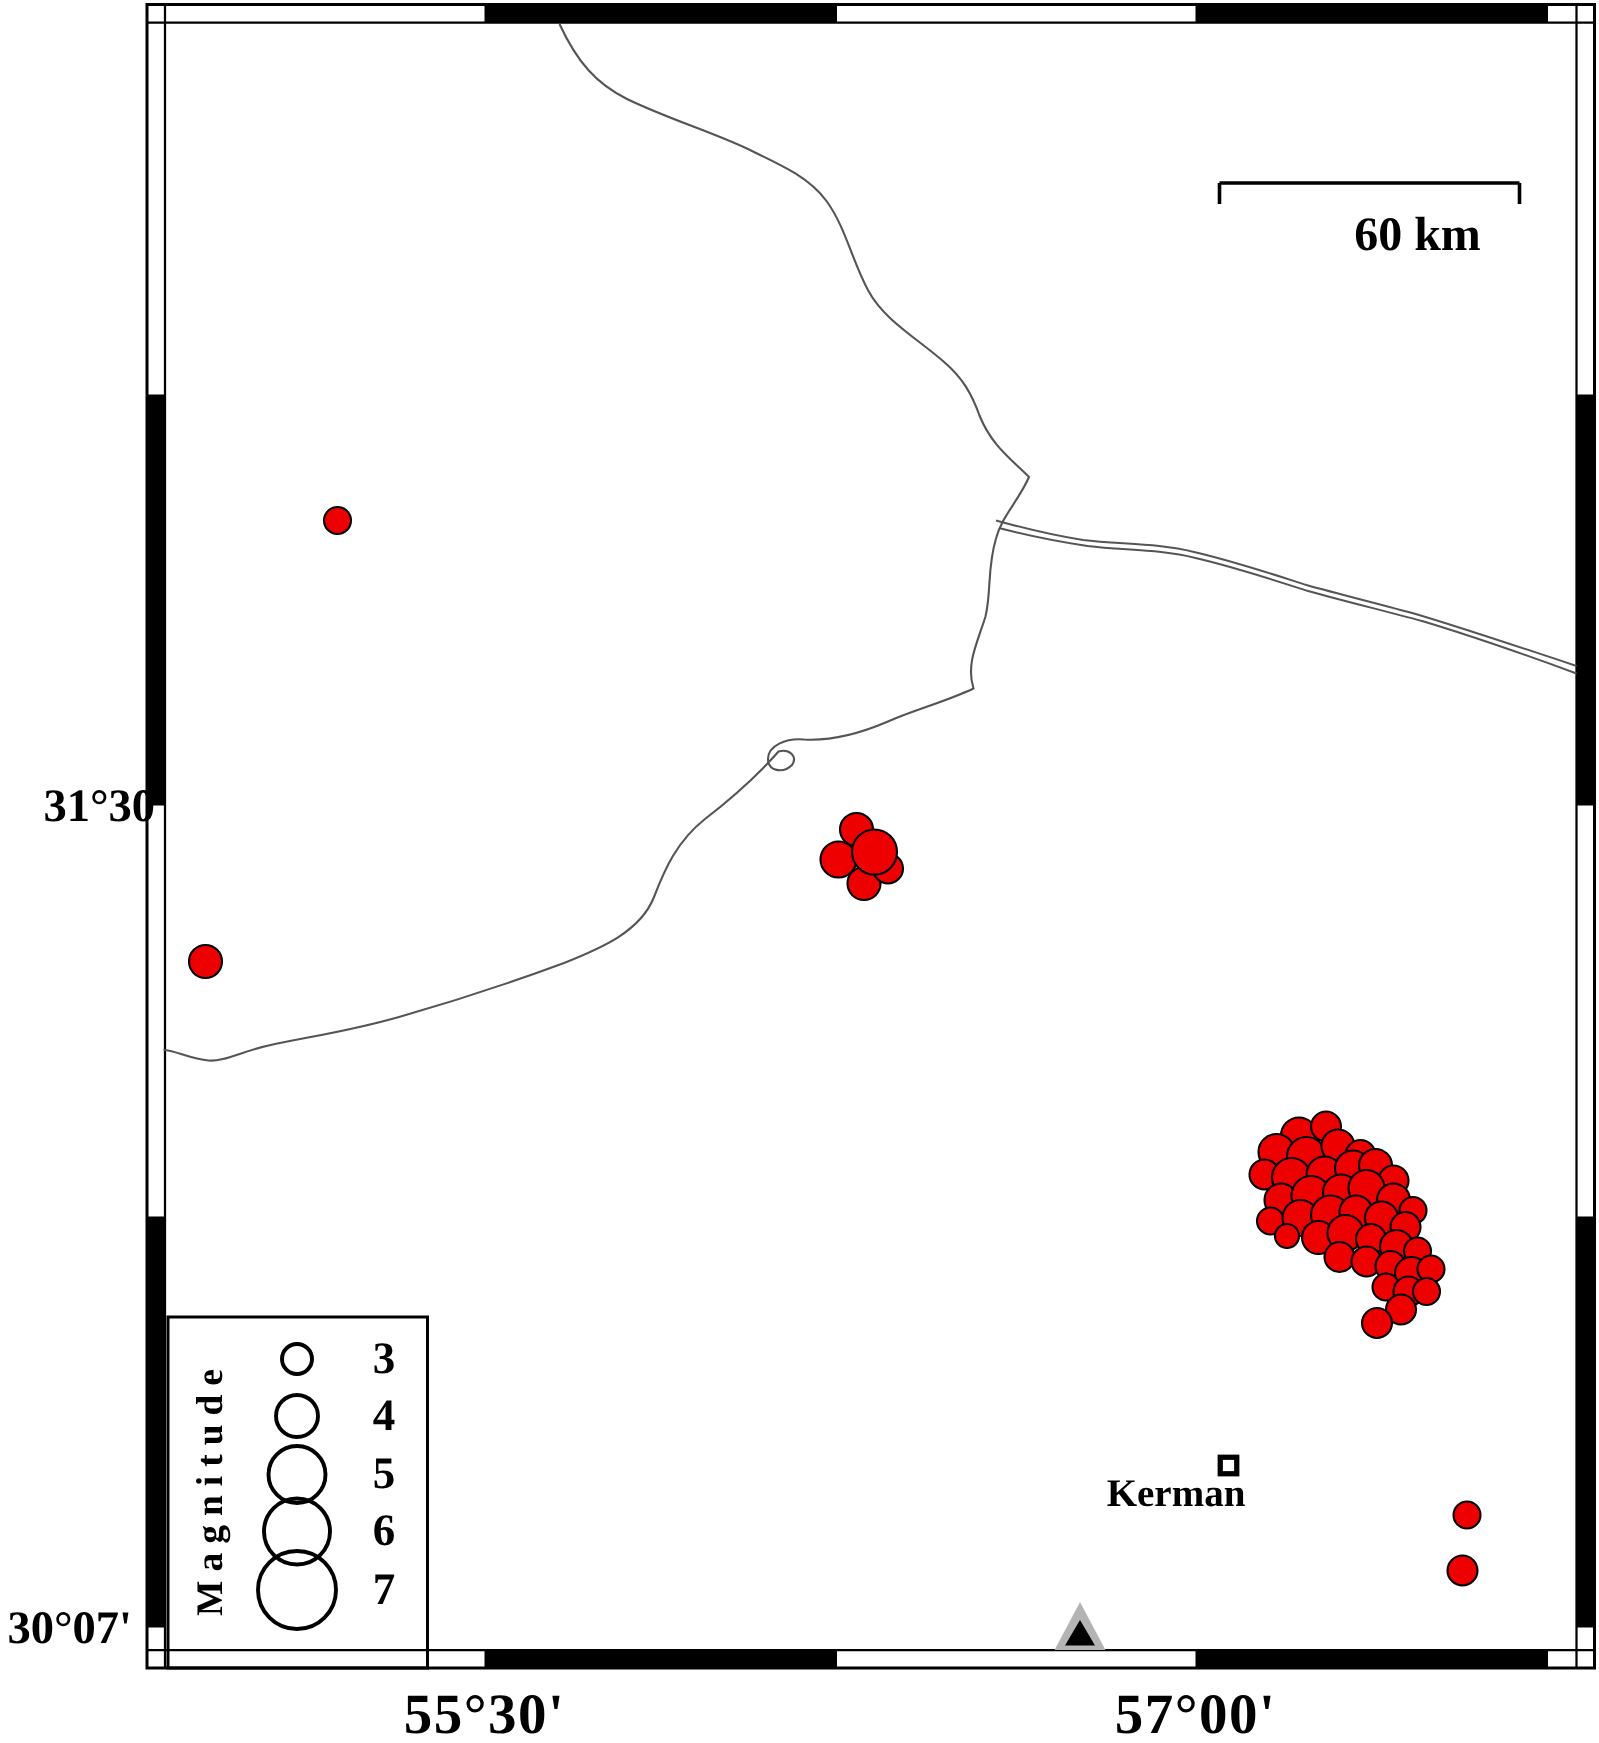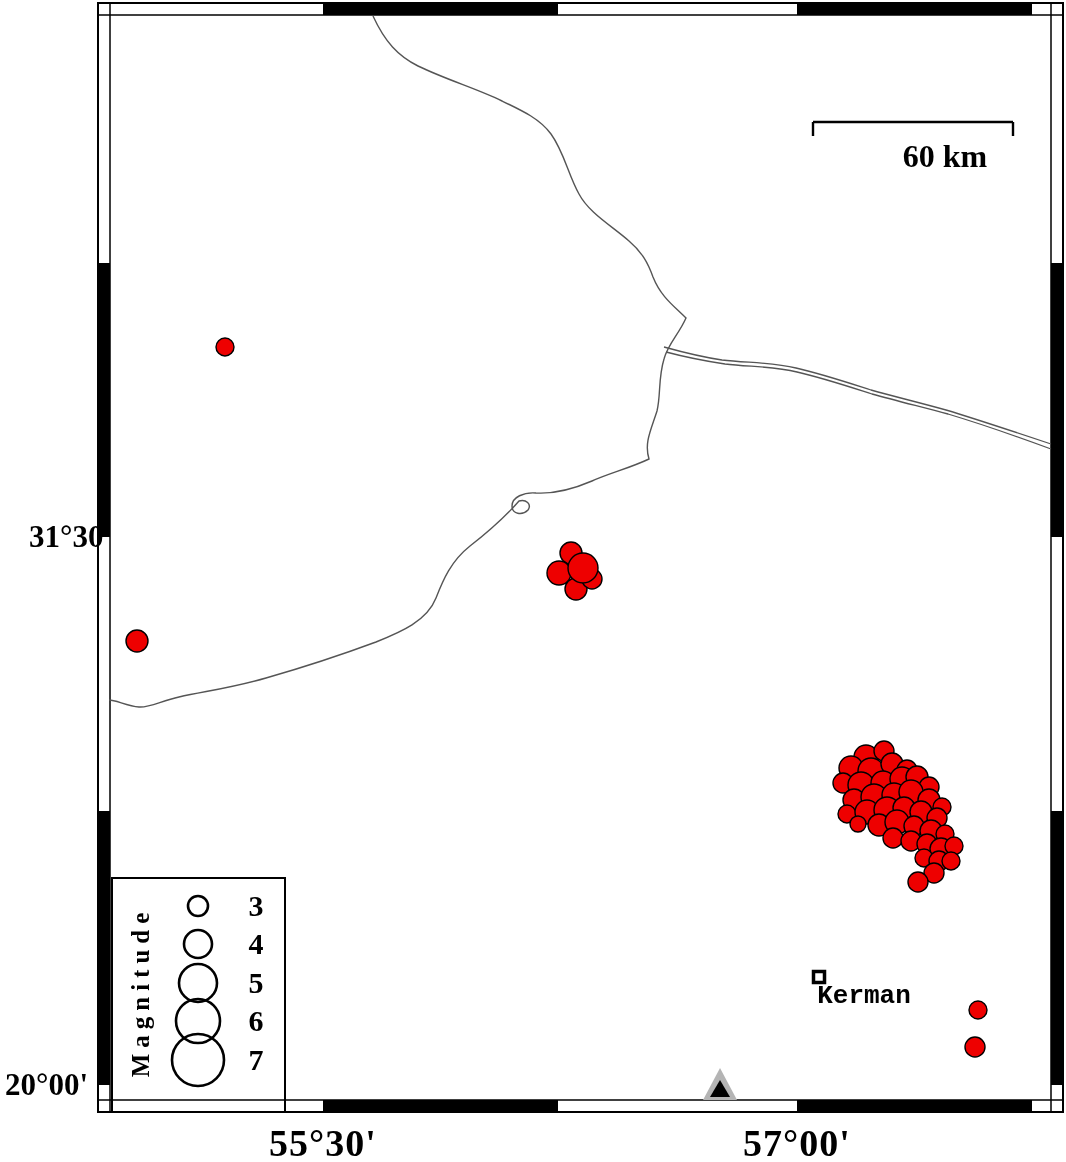--- a/index.html
+++ b/index.html
@@ -124,27 +124,27 @@
     <g id="g-legend-circles">
         <circle cx="198" cy="906" r="10" fill="none" stroke="#000" stroke-width="2.6"></circle>
         <circle cx="198" cy="944" r="14" fill="none" stroke="#000" stroke-width="2.6"></circle>
         <circle cx="198" cy="983" r="19" fill="none" stroke="#000" stroke-width="2.6"></circle>
         <circle cx="198" cy="1021" r="22" fill="none" stroke="#000" stroke-width="2.6"></circle>
         <circle cx="198" cy="1060" r="26" fill="none" stroke="#000" stroke-width="2.6"></circle>
       </g>
   </svg>
 
   <div class="lbl axis-left" style="left:88px;top:537px;margin-left:24px;">31°30'</div>
-  <div class="lbl axis-left" style="left:88px;top:1085px;">20°00'</div>
+  <div class="lbl axis-left" style="left:88px;top:1085px;">30°07'</div>
   <div class="lbl axis-bottom" style="left:323px;top:1143px;">55°30'</div>
   <div class="lbl axis-bottom" style="left:797px;top:1143px;">57°00'</div>
 
   <div class="lbl scale-label" style="left:913px;top:156px;">60 km</div>
 
-  <div class="lbl city-label" style="left:864px;top:996px;font-family:Liberation Mono, monospace;">Kerman</div>
+  <div class="lbl city-label" style="left:784px;top:996px;">Kerman</div>
 
   <div class="lbl legend-title" style="left:141px;top:992px;">Magnitude</div>
   <div class="lbl legend-num" style="left:256px;top:906px;">3</div>
   <div class="lbl legend-num" style="left:256px;top:944px;">4</div>
   <div class="lbl legend-num" style="left:256px;top:983px;">5</div>
   <div class="lbl legend-num" style="left:256px;top:1021px;">6</div>
   <div class="lbl legend-num" style="left:256px;top:1060px;">7</div>
 </div>
 
 </body></html>

